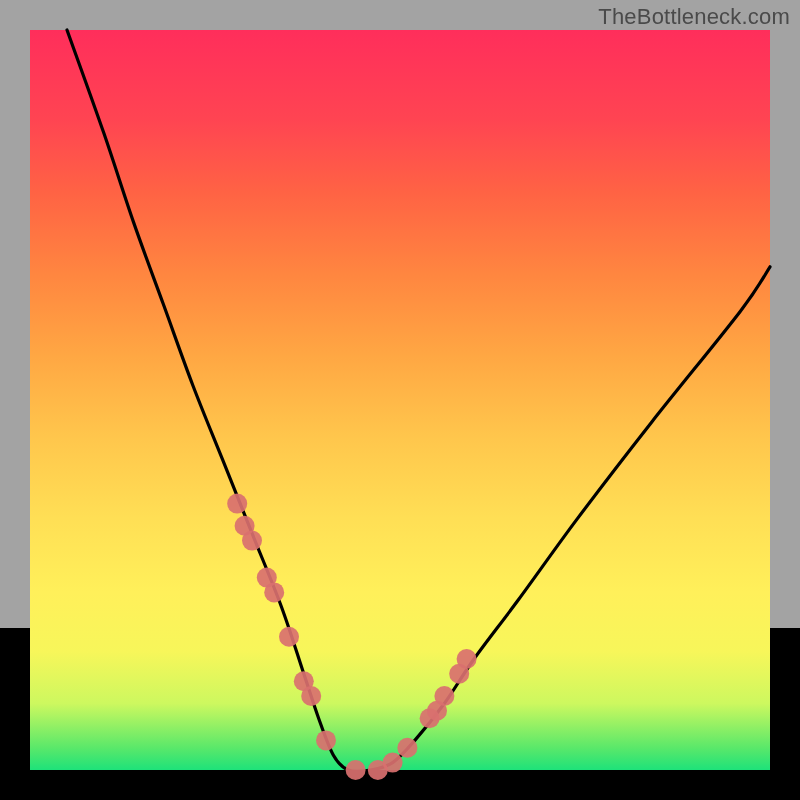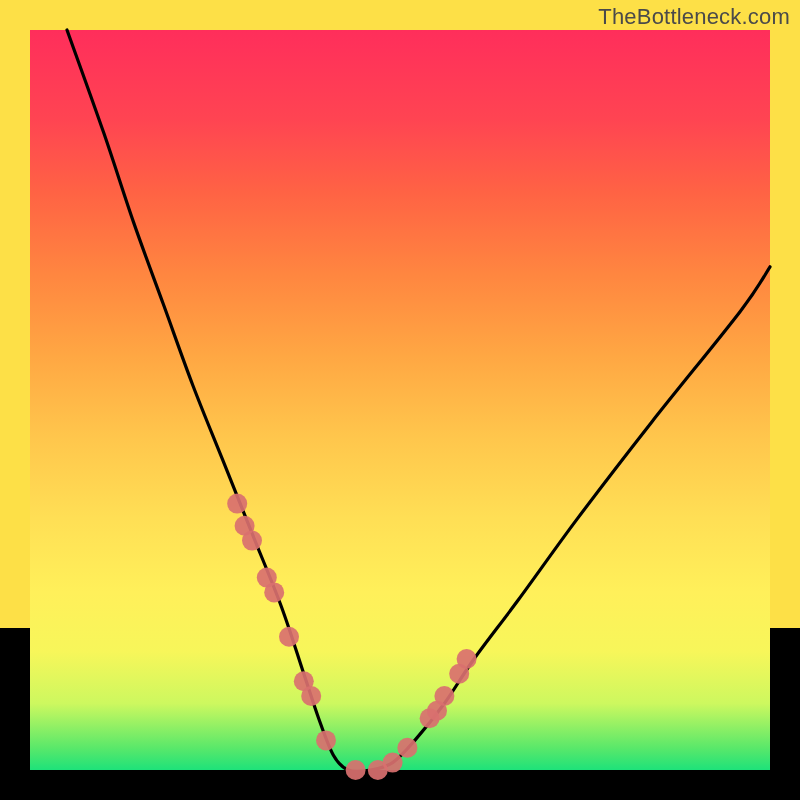--- a/index.html
+++ b/index.html
@@ -8,21 +8,21 @@
     width: 800px;
     height: 800px;
     overflow: hidden;
     background: #000;
     font-family: Arial, Helvetica, sans-serif;
   }
   .frame {
     position: relative;
     width: 800px;
     height: 628px;
-    background: #fde047;
+    background: #a3a3a3;
   }
   .plot {
     position: absolute;
     left: 30px;
     top: 30px;
     width: 740px;
     height: 740px;
     
     background: linear-gradient(to top,
       #1ee27a 0%,

